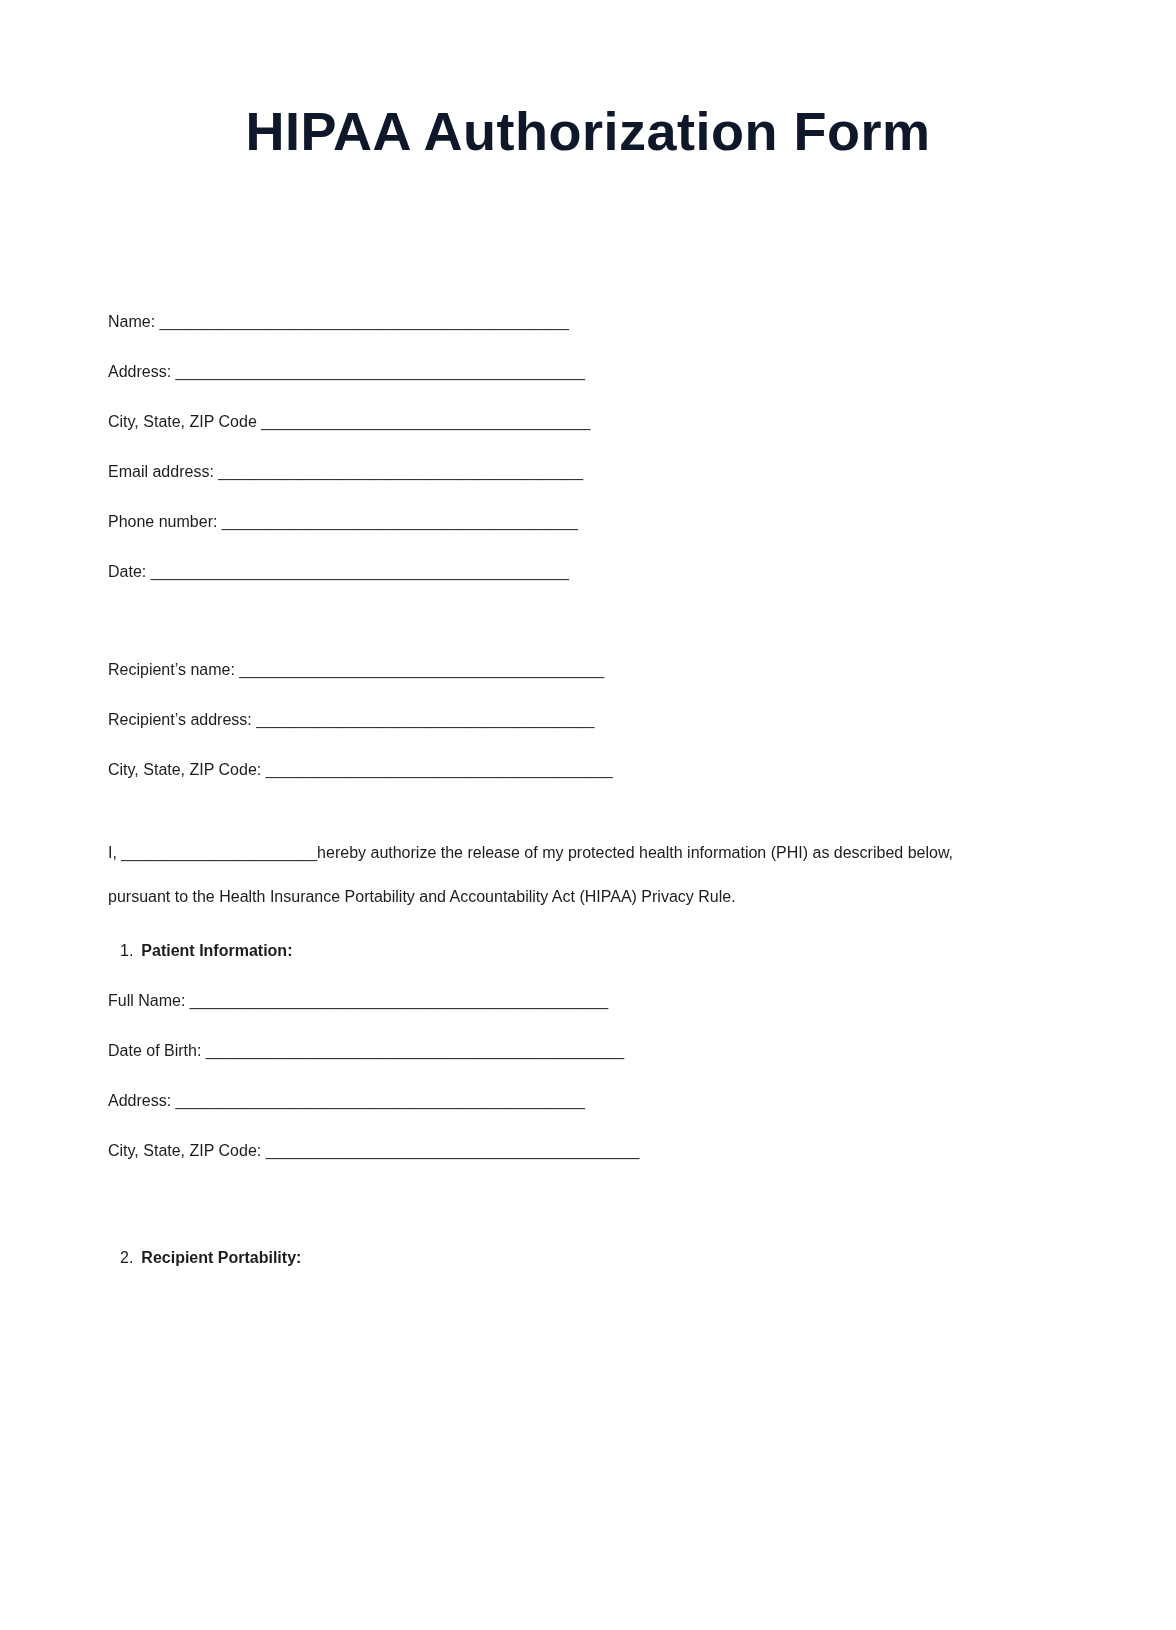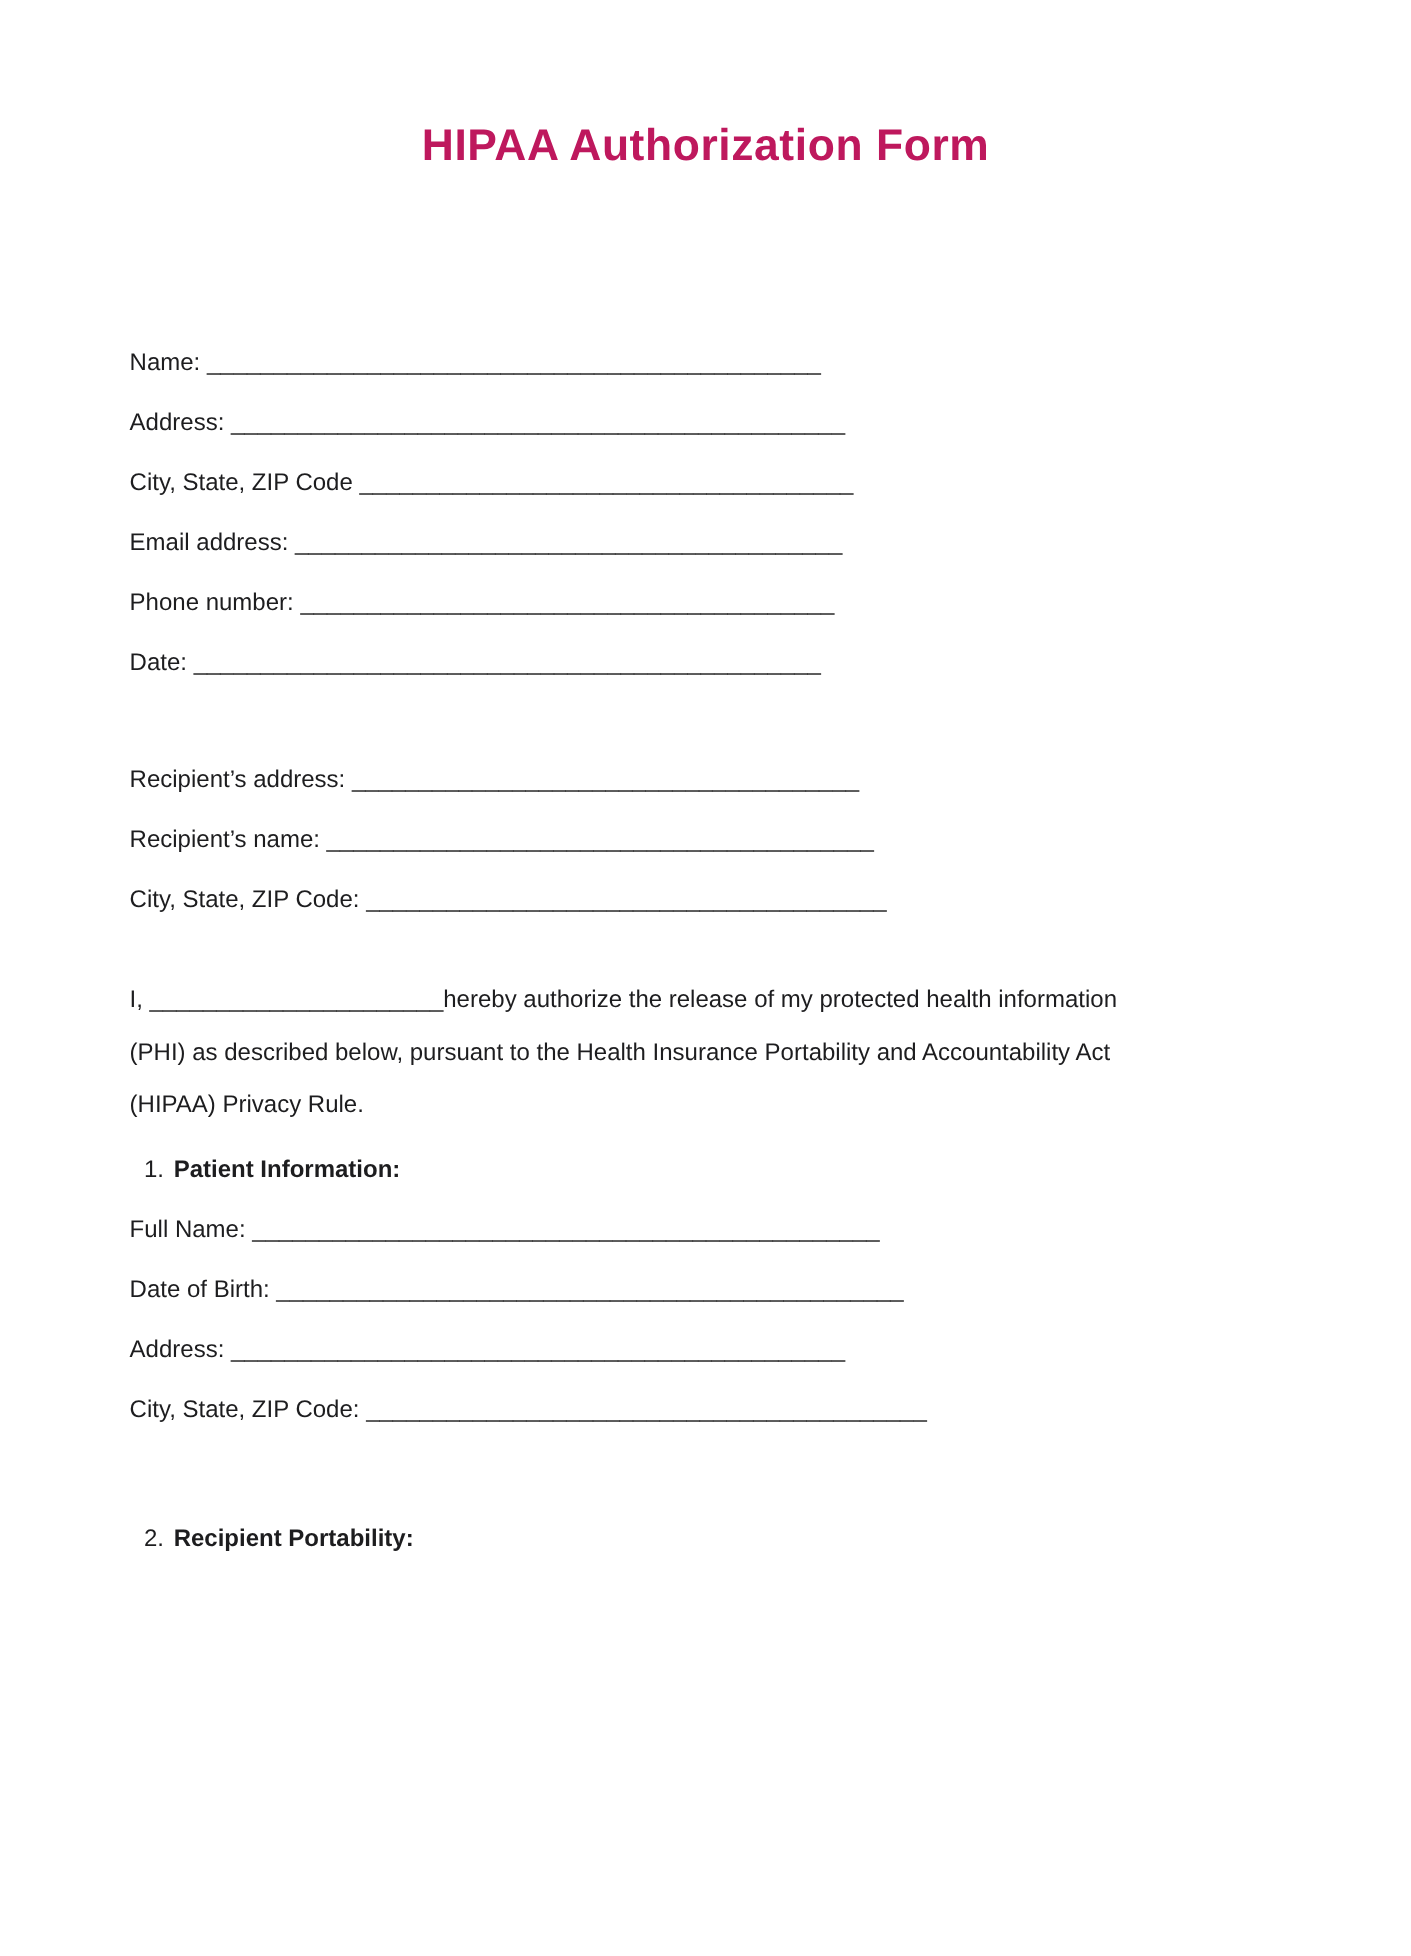--- a/index.html
+++ b/index.html
@@ -14,28 +14,28 @@
     margin: 0 auto;
     background: #ffffff;
     font-family: "Liberation Sans", "DejaVu Sans", sans-serif;
     color: #1d1d1f;
     overflow: hidden;
   }
   .doc-title {
     margin: 0;
     padding-top: 100px;
     text-align: center;
-    font-size: 37px;
+    font-size: 54px;
     font-weight: bold;
-    color: #be185d;
+    color: #0f172a;
     letter-spacing: 0.5px;
   }
   .content {
     padding-left: 108px;
-    font-size: 20px;
+    font-size: 16px;
   }
   .row {
     line-height: 50px;
     white-space: nowrap;
   }
   .lbl { color: #1d1d1f; }
   .blank { color: #2a2a2a; }
   .block-contact   { margin-top: 135px; }
   .block-recipient { margin-top: 48px; }
   .salutation {
@@ -74,22 +74,22 @@
     <div class="block-contact">
       <div class="row"><span class="lbl">Name: </span><span class="blank">______________________________________________</span></div>
       <div class="row"><span class="lbl">Address: </span><span class="blank">______________________________________________</span></div>
       <div class="row"><span class="lbl">City, State, ZIP Code </span><span class="blank">_____________________________________</span></div>
       <div class="row"><span class="lbl">Email address: </span><span class="blank">_________________________________________</span></div>
       <div class="row"><span class="lbl">Phone number: </span><span class="blank">________________________________________</span></div>
       <div class="row"><span class="lbl">Date: </span><span class="blank">_______________________________________________</span></div>
     </div>
 
     <div class="block-recipient">
+      <div class="row"><span class="lbl">Recipient’s name: </span><span class="blank">_________________________________________</span></div>
       <div class="row"><span class="lbl">Recipient’s address: </span><span class="blank">______________________________________</span></div>
-      <div class="row"><span class="lbl">Recipient’s name: </span><span class="blank">_________________________________________</span></div>
       <div class="row"><span class="lbl">City, State, ZIP Code: </span><span class="blank">_______________________________________</span></div>
     </div>
 
 
     <p class="para"><span>I, </span><span class="blank">______________________</span><span>hereby authorize the release of my protected health information (PHI) as described below, pursuant to the Health Insurance Portability and Accountability Act (HIPAA) Privacy Rule.</span></p>
 
     <div class="section section-patient"><span class="num">1.</span><span class="ttl">Patient Information:</span></div>
 
     <div class="block-patient">
       <div class="row"><span class="lbl">Full Name: </span><span class="blank">_______________________________________________</span></div>

